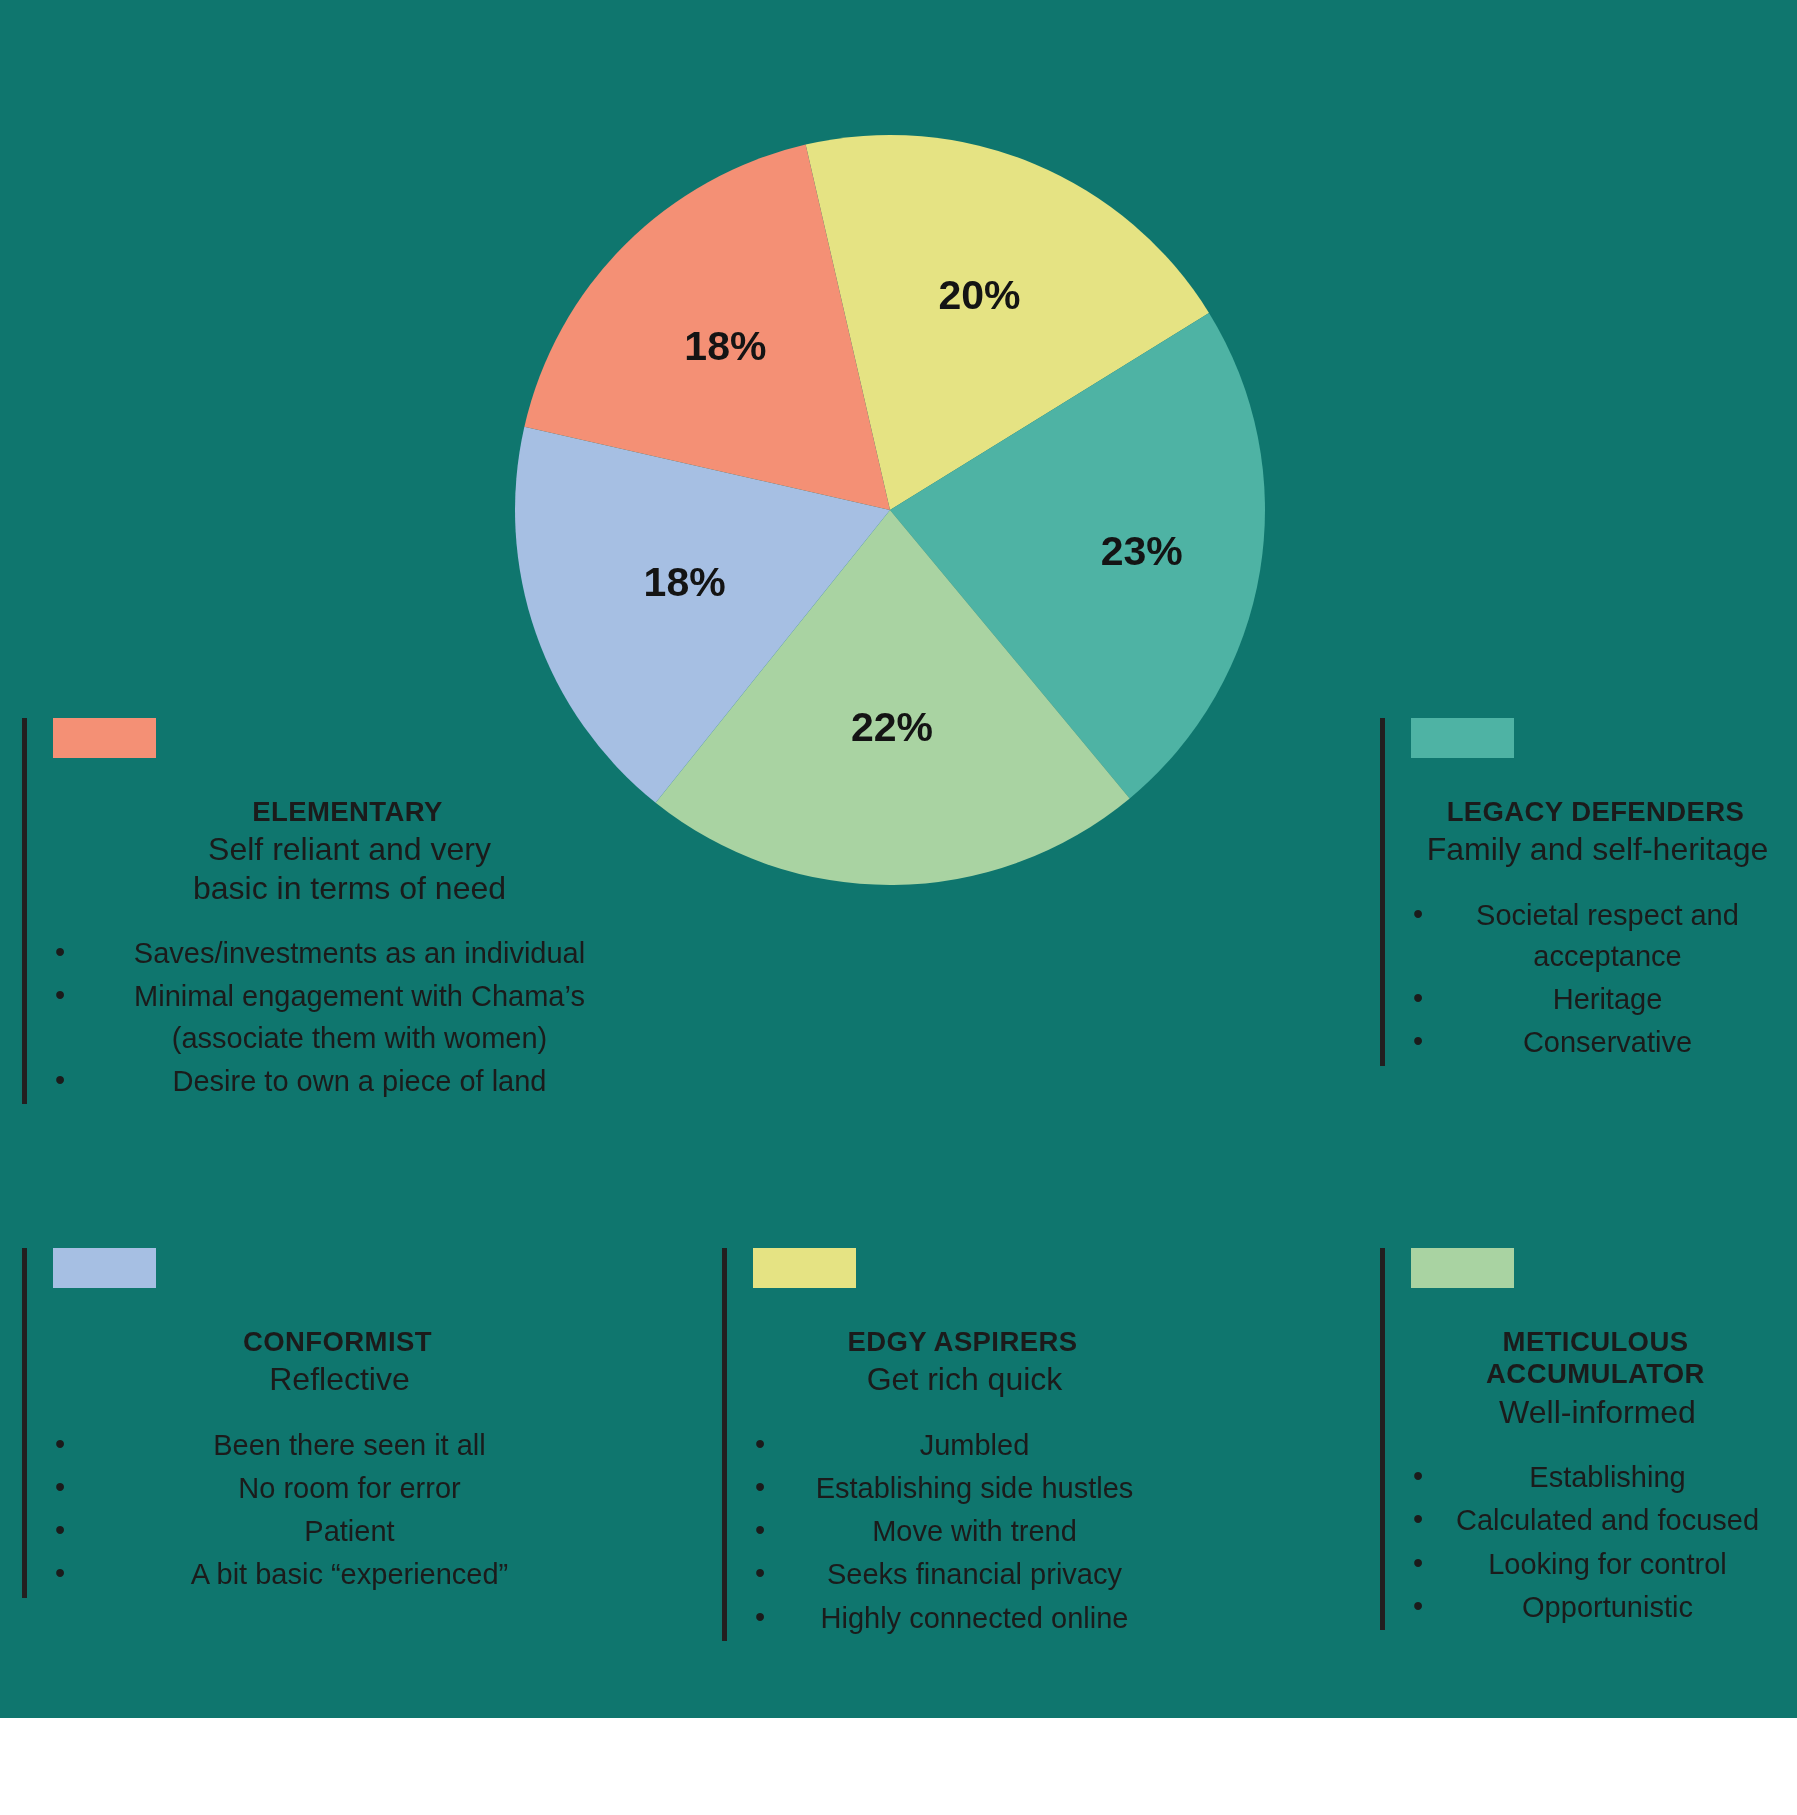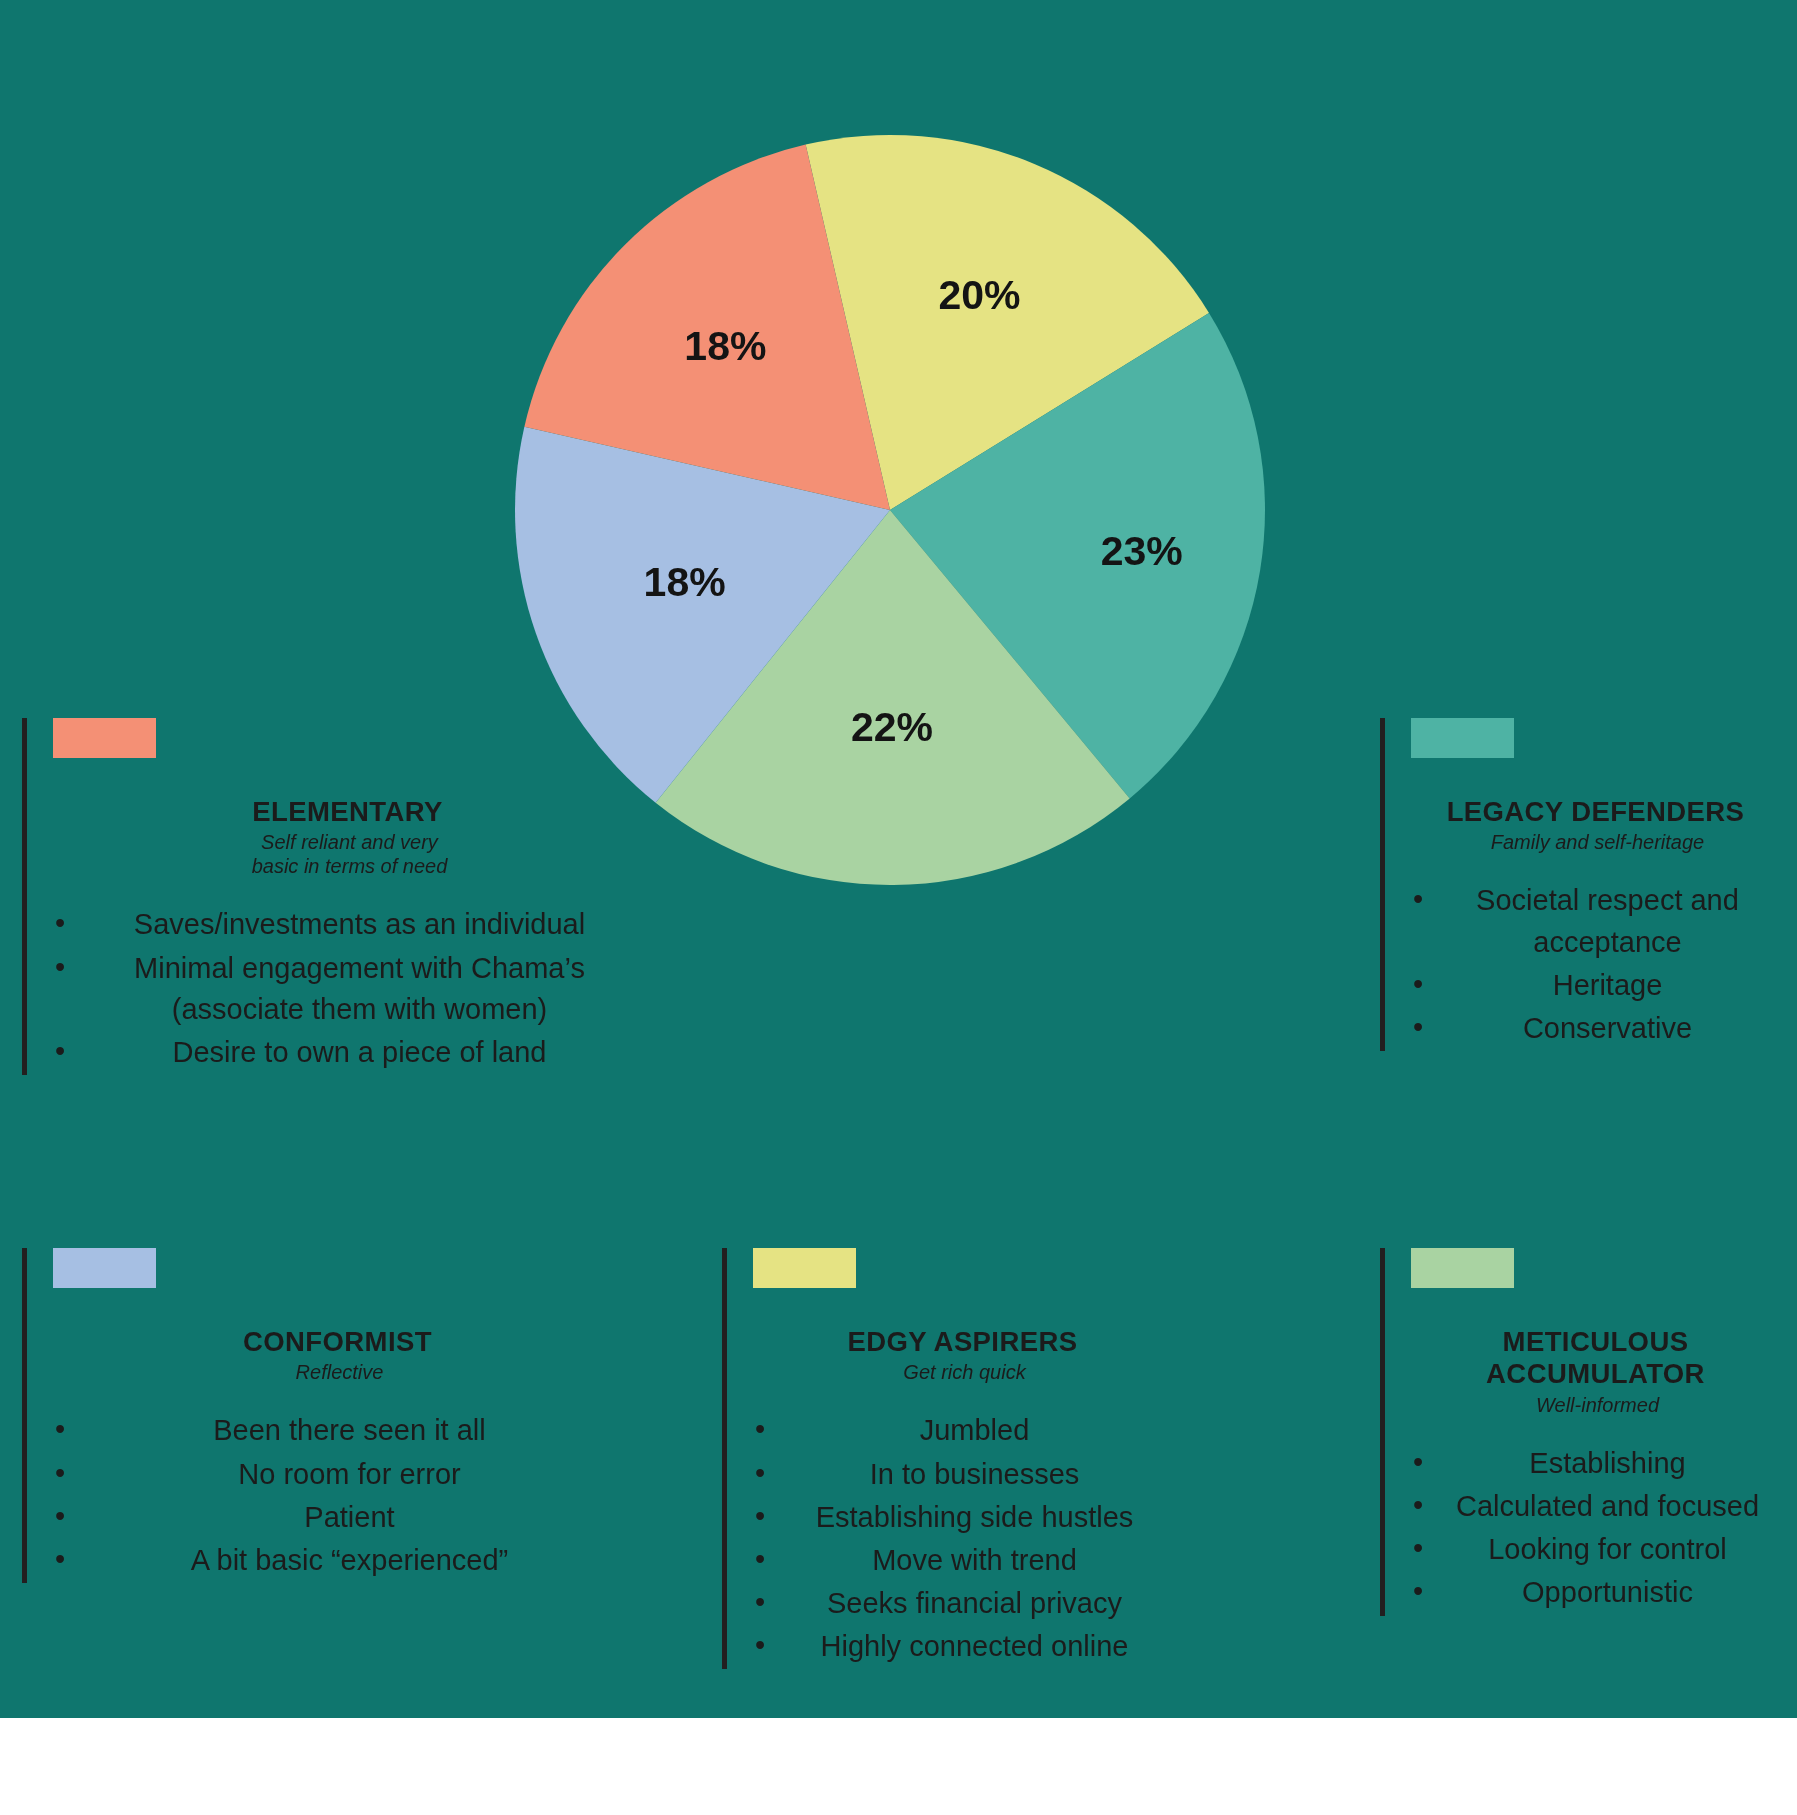--- a/index.html
+++ b/index.html
@@ -46,22 +46,21 @@
   }
   .card-title {
     font-size: 27.5px;
     font-weight: bold;
     letter-spacing: 0.4px;
     color: #1b1b1b;
     line-height: 1.18;
     margin: 0;
   }
   .card-sub {
-    font-size: 20px;
-    font-style: italic;
+    font-size: 32px;
     color: #1b1b1b;
     line-height: 1.2;
     margin: 2px 0 0 4px;
     white-space: pre-line;
   }
   .bullets {
     list-style: none;
     margin: 26px 0 0 0;
     padding: 0;
   }
@@ -159,21 +158,20 @@
         <li>A bit basic “experienced”</li>
       </ul>
   </div>
 
   <div class="card" id="card-edgy">
     <div class="swatch" style="background: rgb(229, 227, 131);"></div>
     <p class="card-title">EDGY ASPIRERS</p>
     <p class="card-sub">Get rich quick</p>
     <ul class="bullets">
         <li>Jumbled</li>
-        <li>In to businesses</li>
         <li>Establishing side hustles</li>
         <li>Move with trend</li>
         <li>Seeks financial privacy</li>
         <li>Highly connected online</li>
       </ul>
   </div>
 
   <div class="card" id="card-meticulous">
     <div class="swatch" style="background: rgb(169, 211, 162);"></div>
     <p class="card-title">METICULOUS

